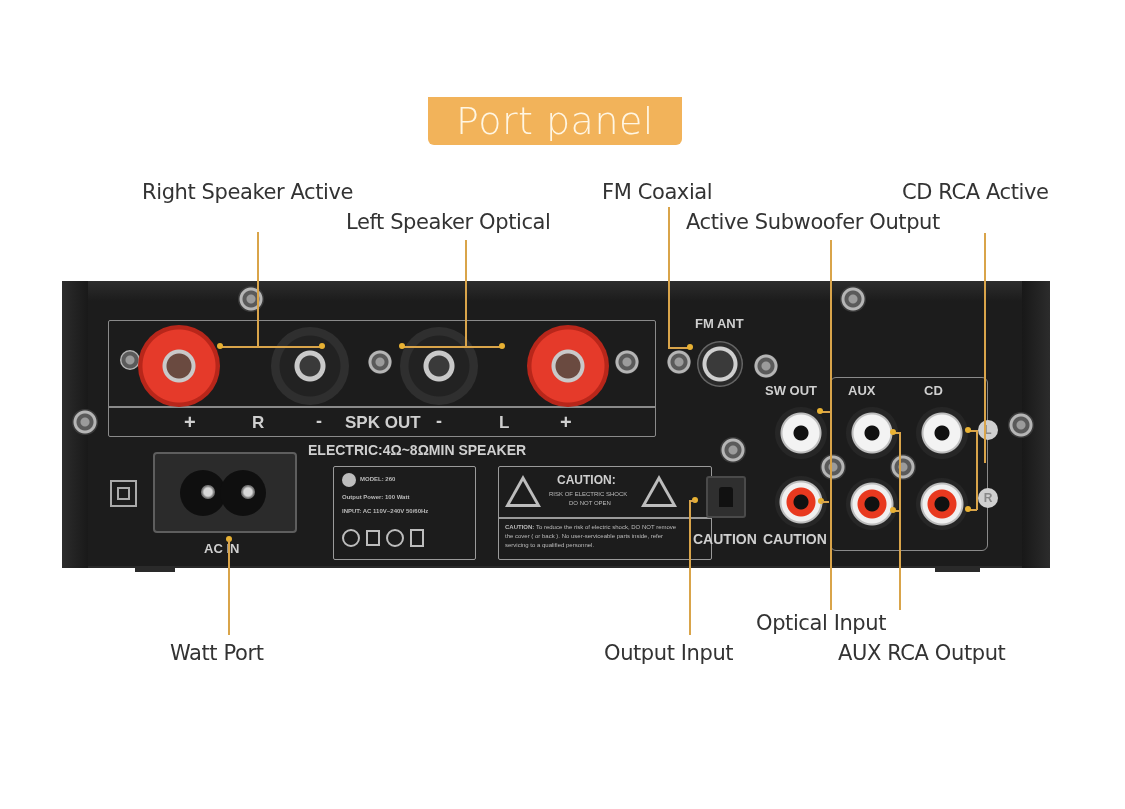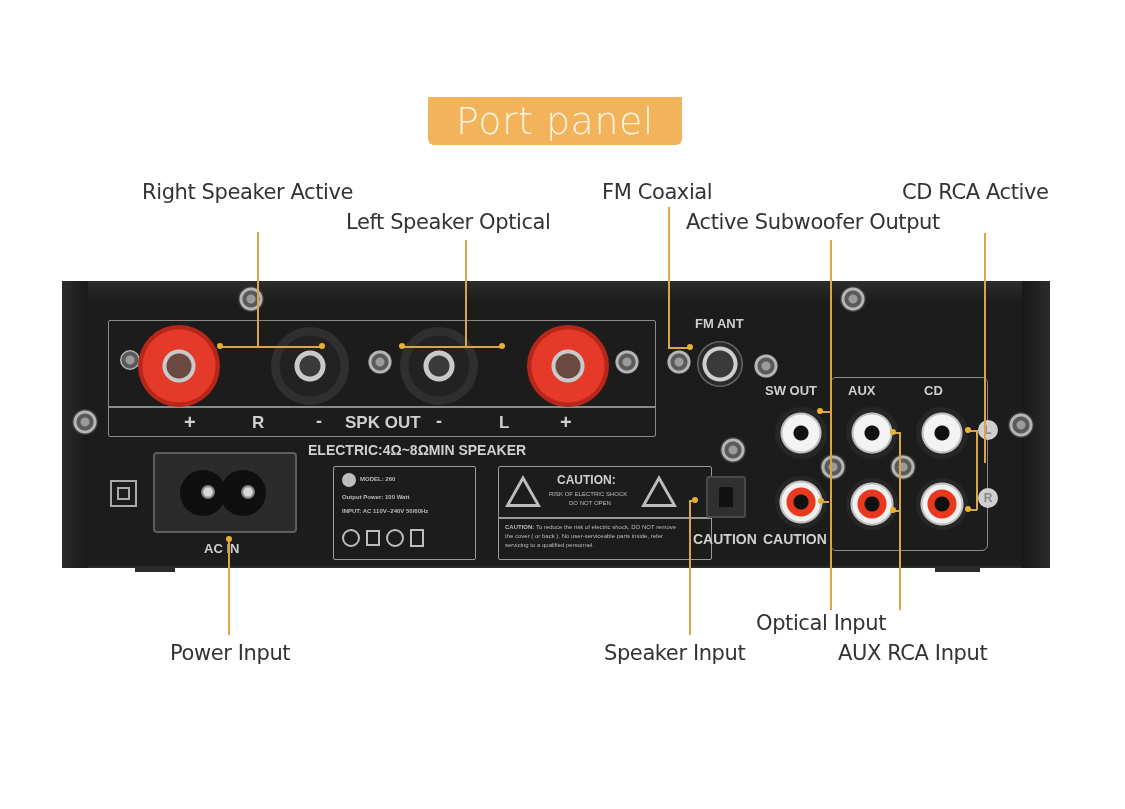--- a/index.html
+++ b/index.html
@@ -62,24 +62,24 @@
 <div class="abs title-badge">
   <span>Port panel</span>
 </div>
 
 <div class="abs label" style="left:142px;top:180px;">Right Speaker Active</div>
 <div class="abs label" style="left:346px;top:210px;">Left Speaker Optical</div>
 <div class="abs label" style="left:602px;top:180px;">FM Coaxial</div>
 <div class="abs label" style="left:686px;top:210px;">Active Subwoofer Output</div>
 <div class="abs label" style="left:902px;top:180px;">CD RCA Active</div>
 
-<div class="abs label" style="left:170px;top:641px;">Power Input</div>
-<div class="abs label" style="left:604px;top:641px;">Speaker Input</div>
+<div class="abs label" style="left:170px;top:641px;">Watt Port</div>
+<div class="abs label" style="left:604px;top:641px;">Output Input</div>
 <div class="abs label" style="left:756px;top:611px;">Optical Input</div>
-<div class="abs label" style="left:838px;top:641px;">AUX RCA Input</div>
+<div class="abs label" style="left:838px;top:641px;">AUX RCA Output</div>
 
 <div class="abs chassis"></div>
 <div class="abs chassis-top"></div>
 <div class="abs chassis-side-l"></div>
 <div class="abs chassis-side-r"></div>
 <div class="abs foot" style="left:135px;width:40px;"></div>
 <div class="abs foot" style="left:935px;width:45px;"></div>
 
 <div class="abs panel-box" style="left:108px;top:320px;width:548px;height:117px;"></div>
 <div class="abs" style="left:108px;top:406px;width:548px;height:1.5px;background:#8a8a8a;"></div>

